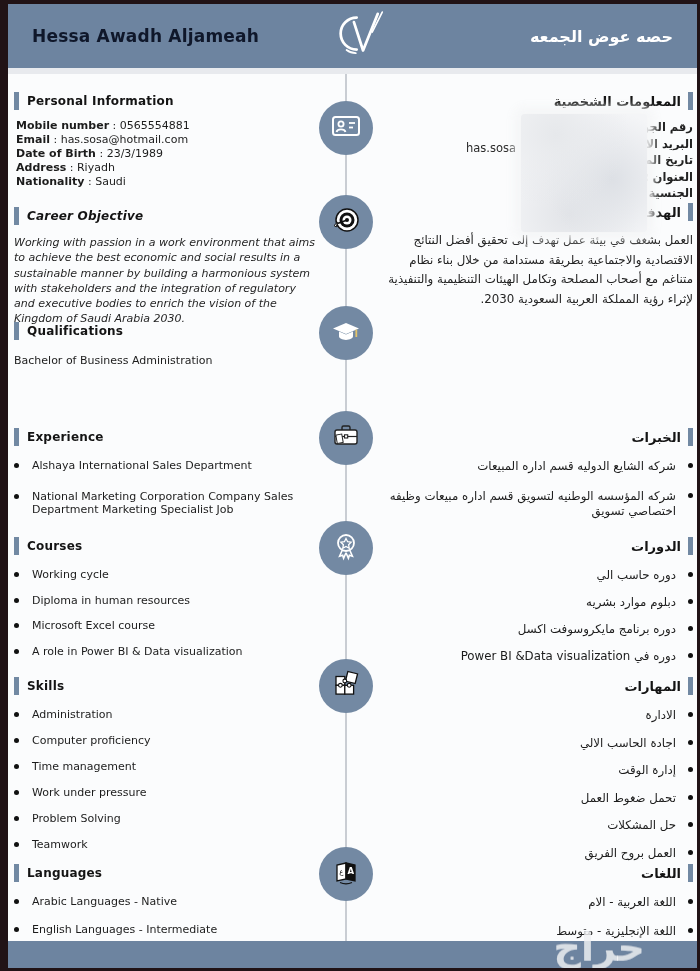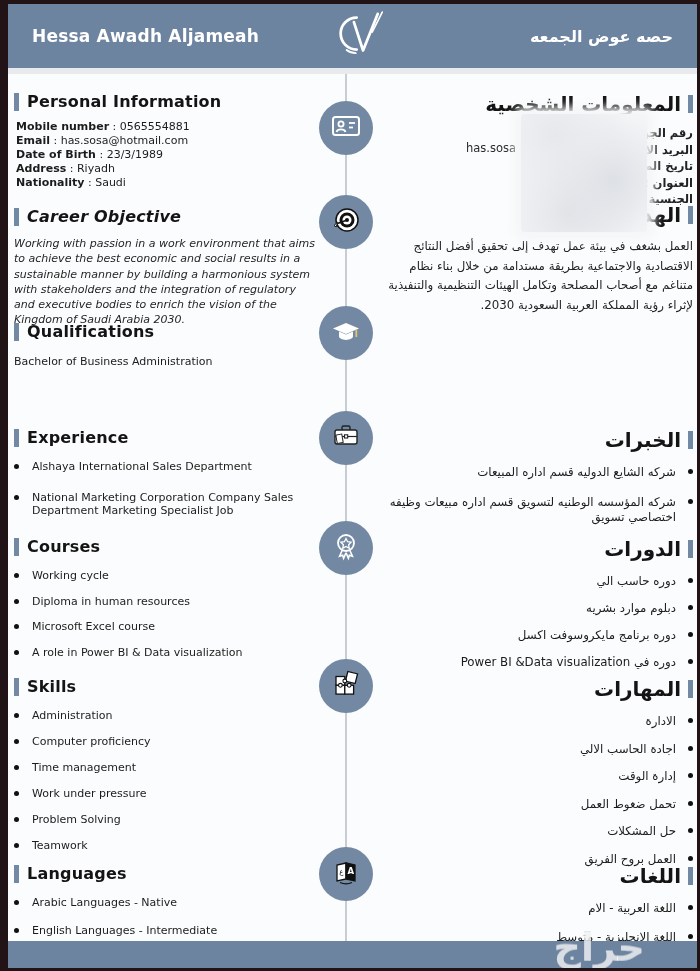--- a/index.html
+++ b/index.html
@@ -10,39 +10,39 @@
   
   .frame { position:absolute; background:#211316; z-index:50; }
   .frame.left { left:0; top:0; width:8px; height:971px; }
   .frame.top { left:0; top:0; width:700px; height:4px; }
   .frame.right { right:0; top:0; width:3px; height:971px; }
   .frame.bottom { left:0; bottom:0; width:700px; height:3px; }
 
   
   .header { position:absolute; left:8px; right:3px; top:4px; height:64px; background:#6d84a0;
             display:flex; align-items:center; justify-content:space-between; padding:0 24px; z-index:5; }
-  .header .name-en { color:#ffffff; font-size:17px; font-weight:bold; letter-spacing:.2px; }
+  .header .name-en { color:#0f172a; font-size:17px; font-weight:bold; letter-spacing:.2px; }
   .header .name-ar { color:#fff; font-size:16px; font-weight:bold; direction:rtl; }
   .logo { position:absolute; left:50%; top:50%; transform:translate(-50%,-50%); }
   .under-header { position:absolute; left:8px; right:3px; top:68px; height:6px; background:#e8eaee; }
 
   
   .timeline-line { position:absolute; left:345px; top:74px; width:2px; height:867px; background:#c9cdd3; z-index:1; }
   .tl-circle { position:absolute; left:319px; width:54px; height:54px; border-radius:50%;
                background:#7389a3; z-index:2; display:flex; align-items:center; justify-content:center; }
   .tl-circle svg { width:32px; height:32px; }
 
   
   .sec { position:absolute; z-index:3; }
   .sec.en { left:14px; width:322px; }
   .sec.ar { right:7px; width:318px; direction:rtl; text-align:right; }
   .h { display:flex; align-items:center; gap:8px; }
   .h .bar { width:5px; height:18px; background:#7289a3; flex:0 0 aupx; }
-  .h h2 { font-size:16px; font-weight:bold; color:#141414; letter-spacing:.2px; }
-  .sec.ar .h h2 { font-size:20px; }
+  .h h2 { font-size:12px; font-weight:bold; color:#141414; letter-spacing:.2px; }
+  .sec.ar .h h2 { font-size:13px; }
   .sec.ar .h { gap:7px; }
 
   .fields { margin-top:9px; margin-left:2px; }
   .fields .row { font-size:11px; color:#1c1c1c; line-height:14px; }
   .fields .row b { font-weight:bold; }
 
   .ar-lines { margin-top:9px; }
   .ar-lines .row { font-size:11.5px; font-weight:bold; color:#222; line-height:16.5px; }
 
   .para { margin-top:10px; font-size:11px; line-height:15.3px; color:#1f1f1f; width:306px; }

